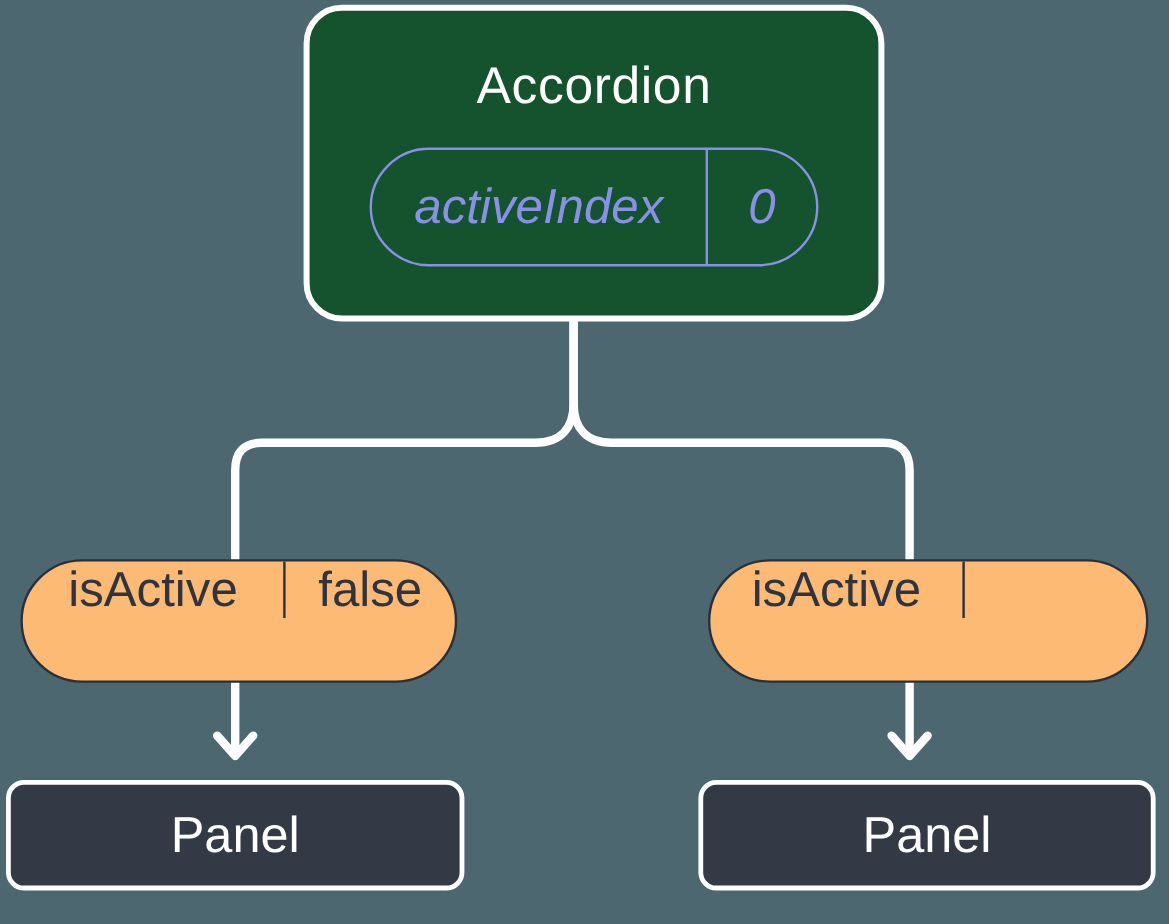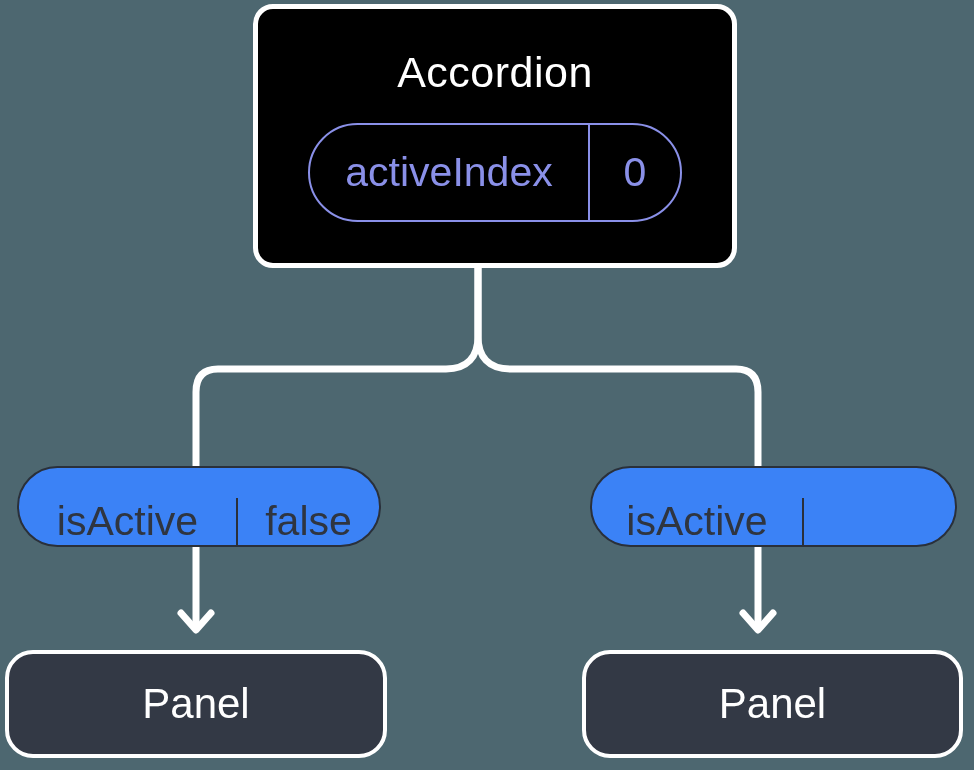--- a/index.html
+++ b/index.html
@@ -21,23 +21,23 @@
     left: 0; top: 0;
     width: 974px; height: 770px;
     z-index: 1;
   }
 
   
   .root-card {
     position: absolute;
     left: 253px; top: 4px;
     width: 484px; height: 264px;
-    background: #000000;
+    background: #14532d;
     border: 5px solid #FFFFFF;
-    border-radius: 20px;
+    border-radius: 32px;
     z-index: 2;
     display: flex;
     flex-direction: column;
     align-items: center;
   }
   .root-title {
     margin-top: 42px;
     color: #FFFFFF;
     font-size: 43px;
     font-weight: 500;
@@ -46,41 +46,42 @@
   }
   .state-pill {
     margin-top: 29px;
     width: 374px; height: 99px;
     border: 2.5px solid #8A90E8;
     border-radius: 60px;
     display: flex;
     align-items: stretch;
     color: #8A90E8;
     font-size: 41px;
+    font-style: italic;
   }
   .state-pill .pill-key {
     width: 280px;
     border-right: 2.5px solid #8A90E8;
     display: flex; align-items: center; justify-content: center;
   }
   .state-pill .pill-val {
     flex: 1;
     display: flex; align-items: center; justify-content: center;
   }
 
   
   .prop-pill {
     position: absolute;
     top: 466px;
-    height: 81px;
-    background: #3b82f6;
+    height: 103px;
+    background: #fdba74;
     border: 2.5px solid #2A303A;
     border-radius: 60px;
     display: flex;
-    align-items: flex-end;
+    align-items: flex-start;
     color: #2F3540;
     font-size: 41px;
     z-index: 2;
   }
   .prop-pill .pill-key {
     border-right: 2.5px solid #2A303A;
     display: flex; align-items: center; justify-content: center;
   }
   .prop-pill .pill-val {
     flex: 1;
@@ -88,24 +89,24 @@
   }
   .prop-pill.left  { left: 17px;  width: 364px; }
   .prop-pill.left  .pill-key { width: 219px; }
   .prop-pill.right { left: 590px; width: 367px; }
   .prop-pill.right .pill-key { width: 212px; }
 
   
   .panel-card {
     position: absolute;
     top: 650px;
-    height: 108px;
+    height: 92px;
     background: #333945;
     border: 4.5px solid #FFFFFF;
-    border-radius: 28px;
+    border-radius: 15px;
     display: flex; align-items: center; justify-content: center;
     color: #FFFFFF;
     font-size: 42px;
     font-weight: 500;
     z-index: 2;
   }
   .panel-card.left  { left: 5px;   width: 382px; }
   .panel-card.right { left: 582px; width: 381px; }
 </style>
 </head>

